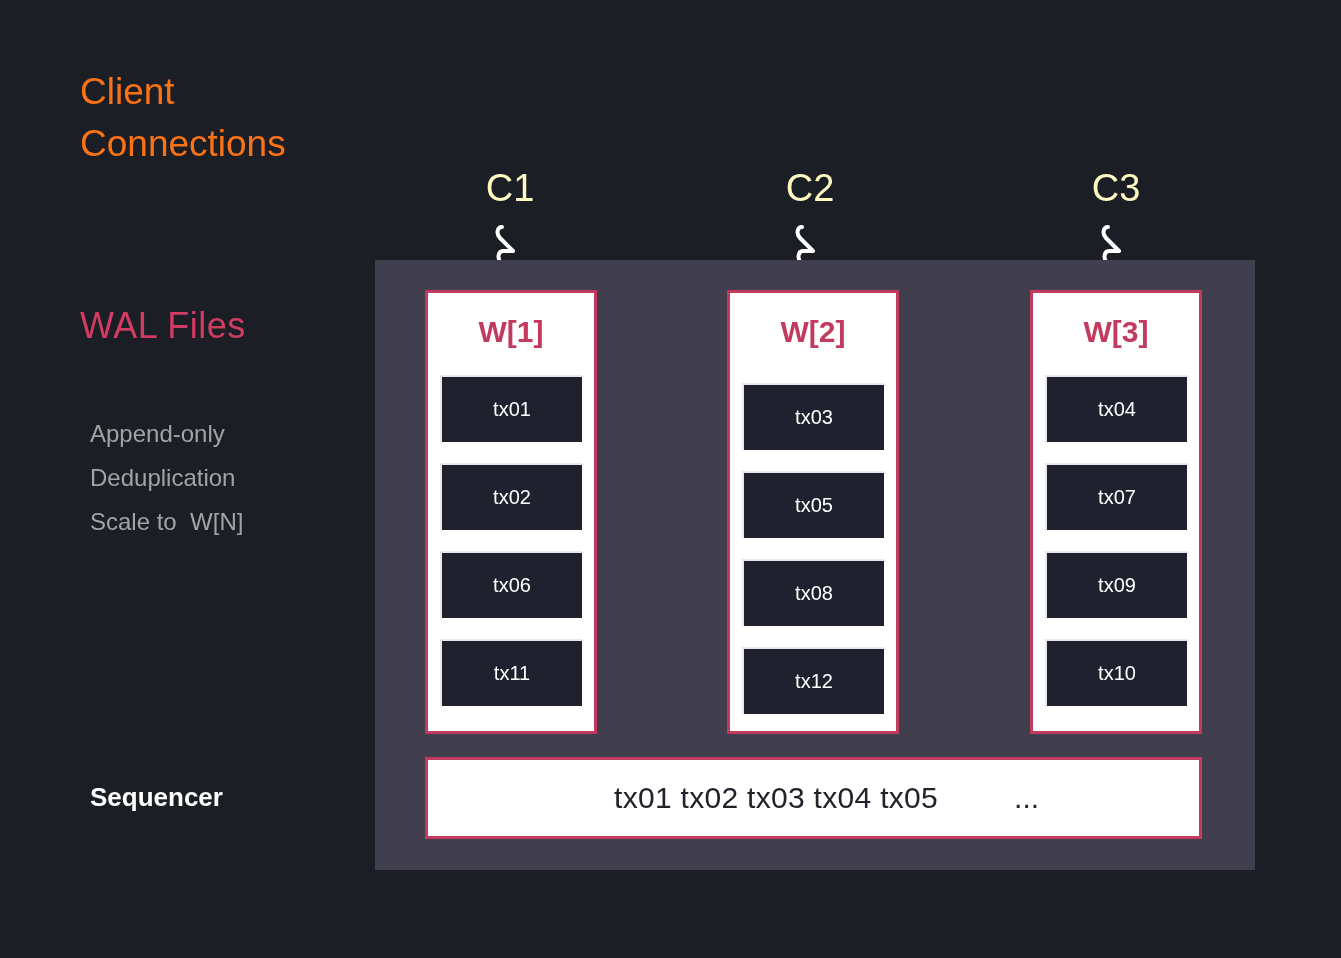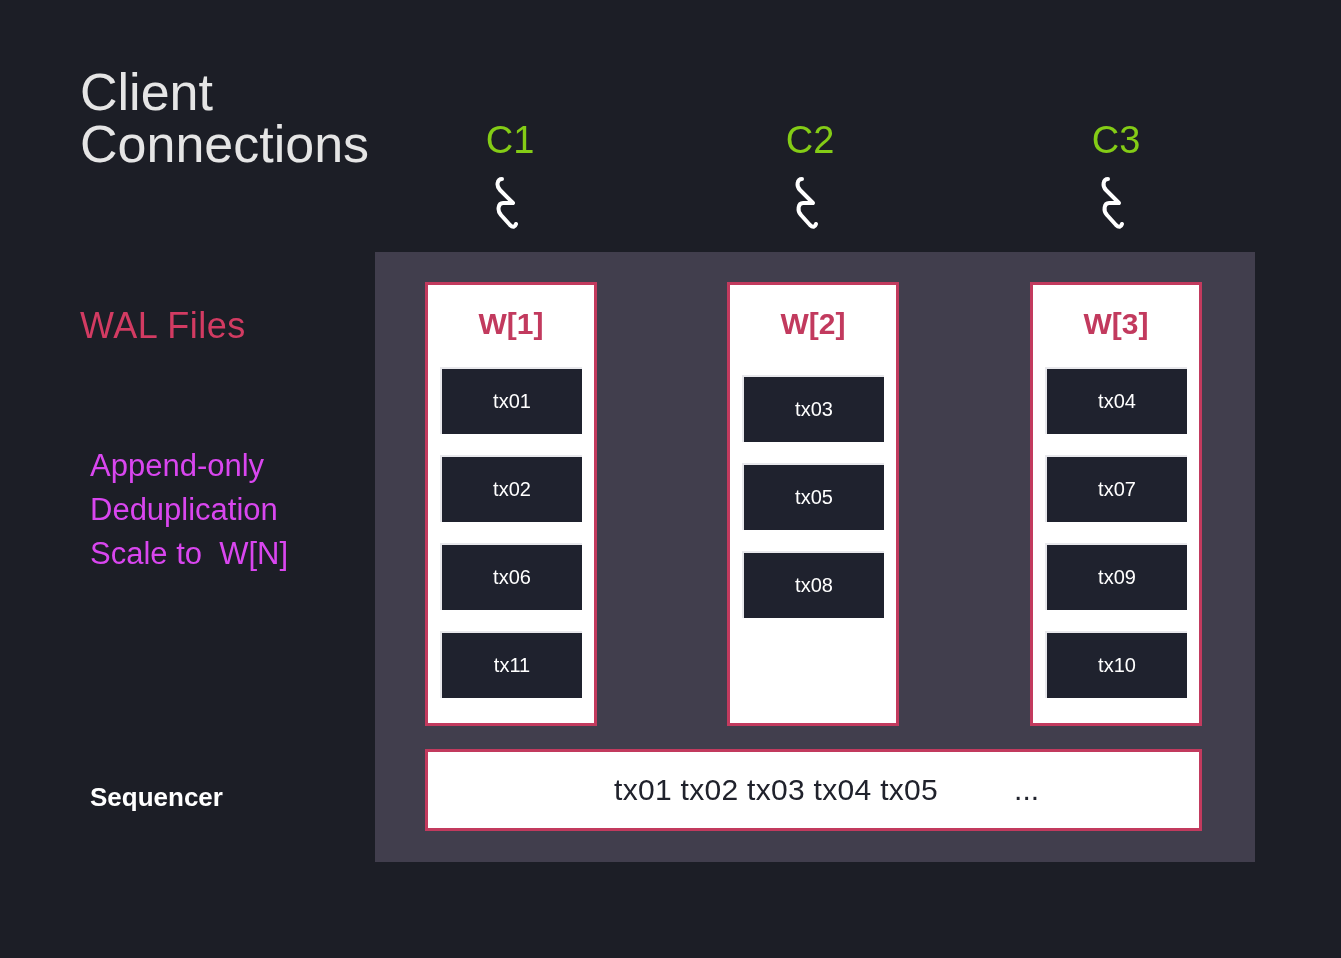--- a/index.html
+++ b/index.html
@@ -14,43 +14,43 @@
     overflow: hidden;
     position: relative;
   }
 
   
   #client-connections-label {
     position: absolute;
     left: 80px;
     top: 66px;
     width: 280px;
-    color: #e5e5e5;
-    font-size: 52px;
+    color: #f97316;
+    font-size: 37px;
     line-height: 52px;
     font-weight: 400;
     white-space: pre-line;
   }
 
   #wal-files-label {
     position: absolute;
     left: 80px;
     top: 305px;
     color: #d23b62;
     font-size: 36px;
     font-weight: 400;
     letter-spacing: 0.5px;
   }
 
   #wal-notes {
     position: absolute;
     left: 90px;
-    top: 444px;
-    color: #d946ef;
-    font-size: 31px;
+    top: 412px;
+    color: #a3a3a3;
+    font-size: 24px;
     line-height: 44px;
     font-weight: 400;
     white-space: pre;
   }
 
   #sequencer-label {
     position: absolute;
     left: 90px;
     top: 782px;
     color: #ffffff;
@@ -63,39 +63,40 @@
     position: absolute;
     top: 118px;
     width: 140px;
     text-align: center;
   }
   .client-col-1 { left: 440px; }
   .client-col-2 { left: 740px; }
   .client-col-3 { left: 1046px; }
 
   .client-name {
-    color: #84cc16;
+    color: #fef9c3;
     font-size: 38px;
     line-height: 44px;
     font-weight: 400;
+    margin-top: 48px;
   }
   .client-link {
     margin-top: 12px;
     height: 58px;
     display: flex;
     align-items: center;
     justify-content: center;
   }
   .client-link svg { display: block; }
 
   
   #wal-panel {
     position: absolute;
     left: 375px;
-    top: 252px;
+    top: 260px;
     width: 880px;
     height: 610px;
     background: #413e4d;
   }
 
   
   .wal-card {
     position: absolute;
     top: 30px;
     width: 172px;
@@ -221,20 +222,21 @@
       <div class="tx-box">tx11</div>
     </div>
   </div>
 
   <div class="wal-card wal-card-2">
     <div class="wal-card-title">W[2]</div>
     <div class="tx-list">
       <div class="tx-box">tx03</div>
       <div class="tx-box">tx05</div>
       <div class="tx-box">tx08</div>
+      <div class="tx-box">tx12</div>
     </div>
   </div>
 
   <div class="wal-card wal-card-3">
     <div class="wal-card-title">W[3]</div>
     <div class="tx-list">
       <div class="tx-box">tx04</div>
       <div class="tx-box">tx07</div>
       <div class="tx-box">tx09</div>
       <div class="tx-box">tx10</div>

